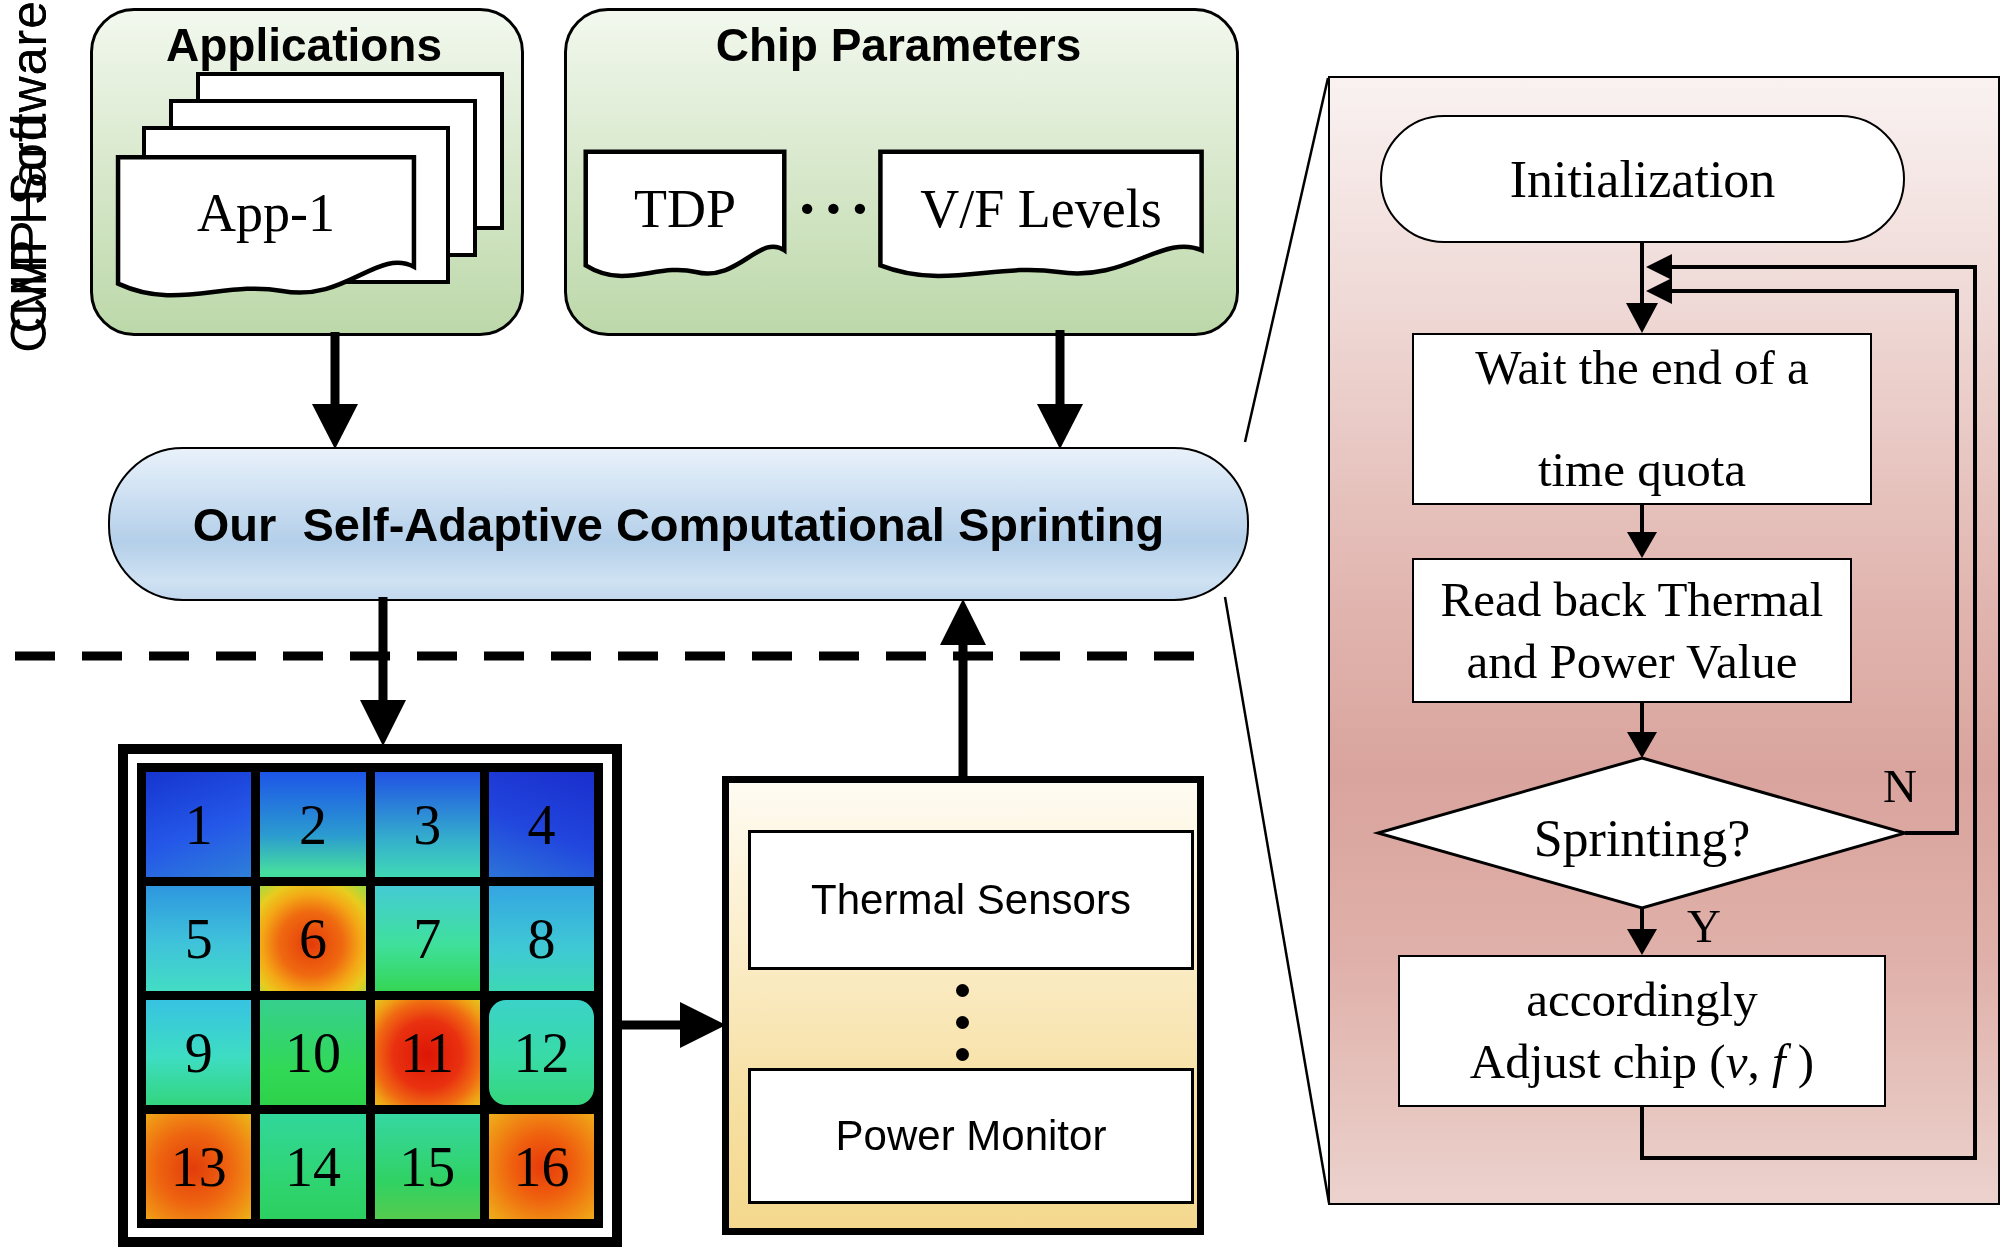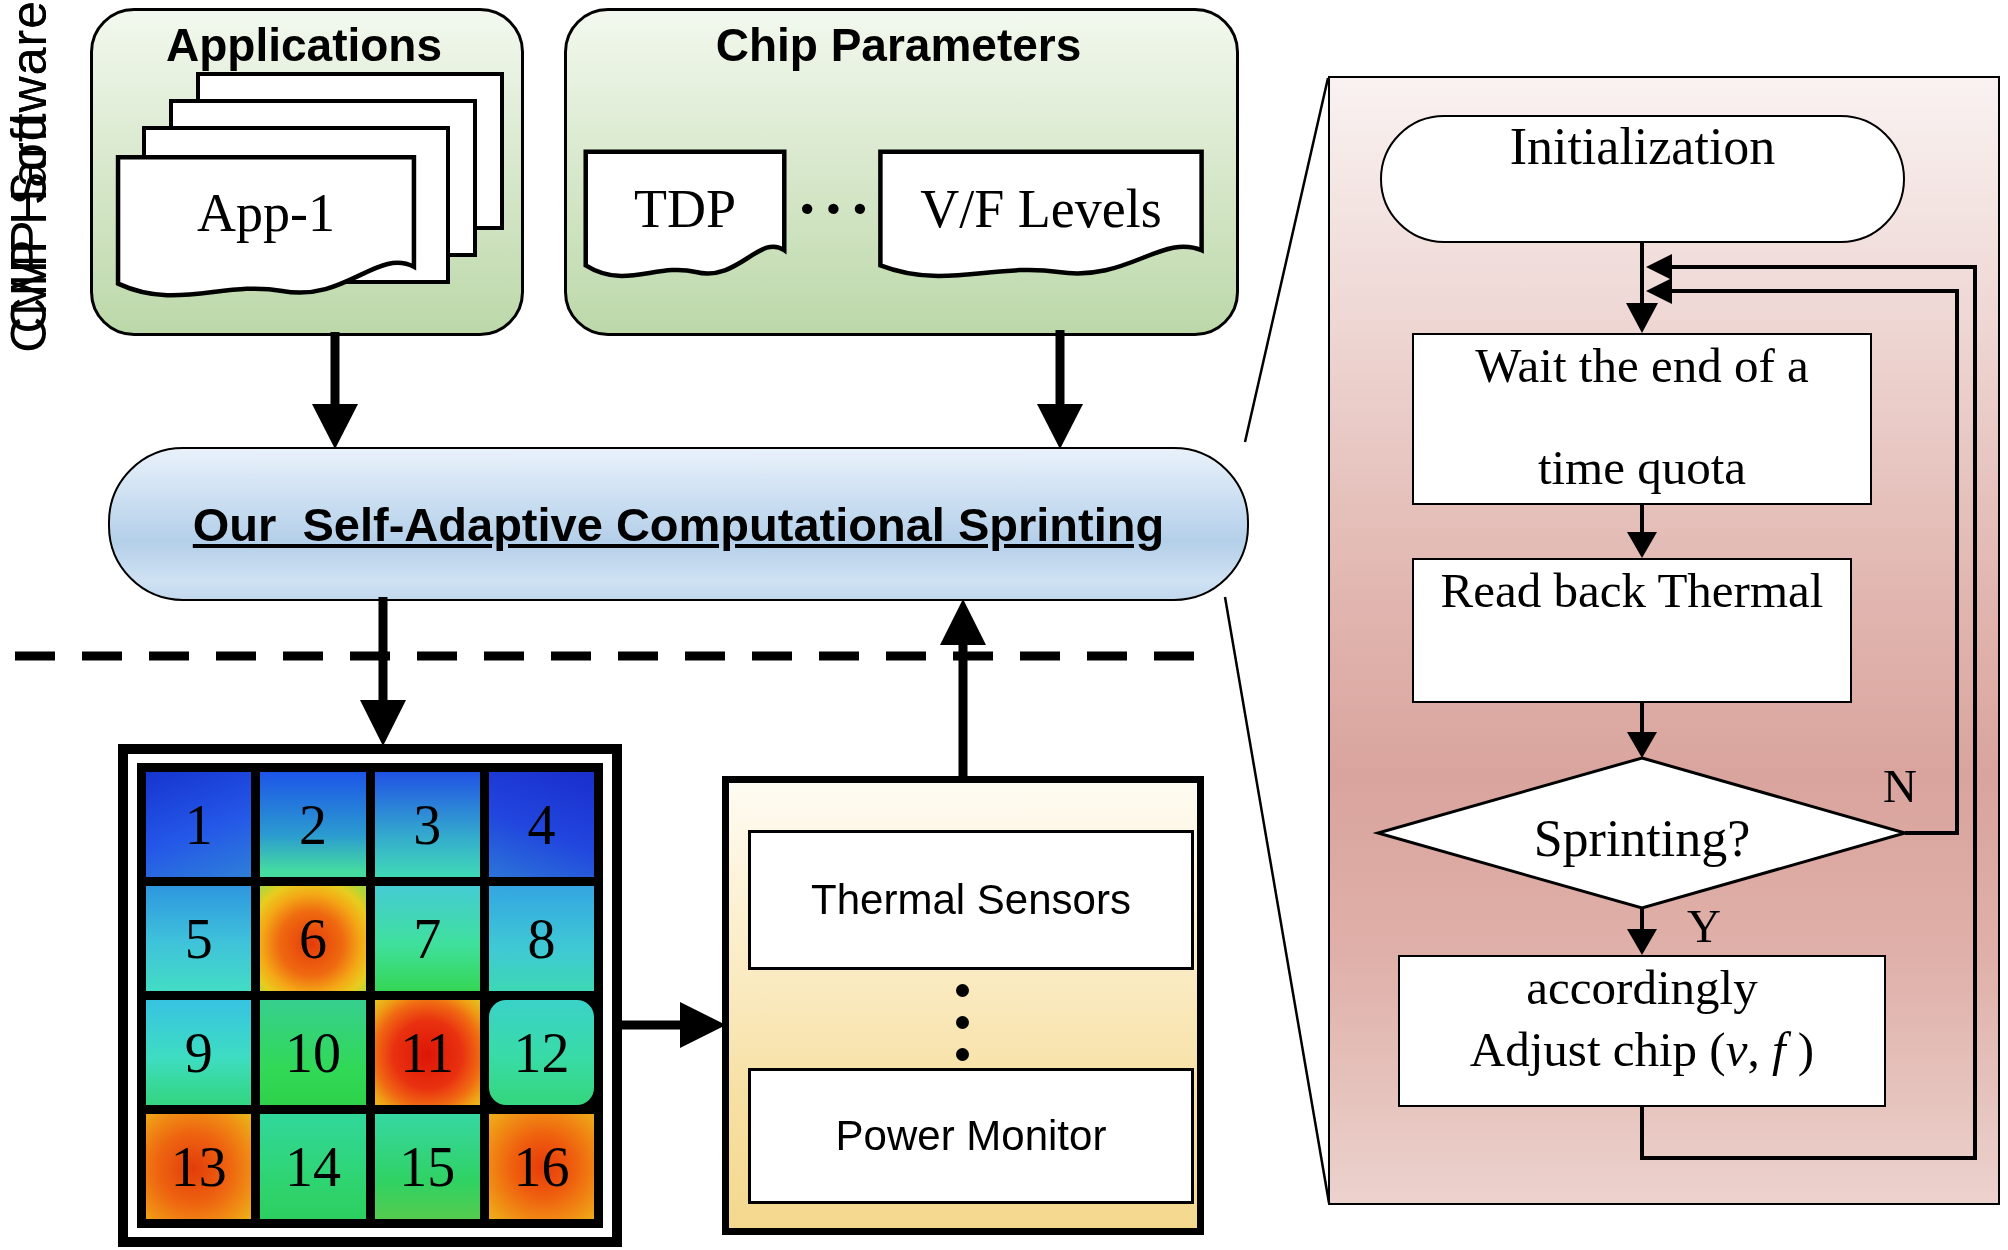--- a/index.html
+++ b/index.html
@@ -23,21 +23,21 @@
   .doc-label{position:absolute;text-align:center;font-family:"Liberation Serif",serif;
              font-size:54px;}
   .dots-h{position:absolute;font-family:"Liberation Serif",serif;font-weight:700;
           font-size:64px;letter-spacing:5px;text-align:center;}
 
   
   .bluebox{position:absolute;left:108px;top:447px;width:1137px;height:150px;
            border:2.5px solid #000;border-radius:75px;
            background:linear-gradient(180deg,#e9f1fa 0%,#cadef1 35%,#b4cfe9 62%,#cfe2f3 88%,#c2d8ed 100%);
            display:flex;align-items:center;justify-content:center;}
-  .bluebox span{font-size:47px;font-weight:700;white-space:pre;text-decoration:underline;}
+  .bluebox span{font-size:47px;font-weight:700;white-space:pre;}
 
   
   .chip-outer{position:absolute;left:118px;top:744px;width:504px;height:503px;
               border:10px solid #000;background:#fff;padding:9px;box-sizing:border-box;}
   .core-grid{width:100%;height:100%;display:grid;
              grid-template-rows:repeat(4,1fr);grid-template-columns:repeat(4,1fr);
              gap:9px;background:#000;border:9px solid #000;box-sizing:border-box;}
   .core{display:flex;align-items:center;justify-content:center;}
   .core span{font-family:"Liberation Serif",serif;font-size:56px;color:#000;}
 
@@ -47,21 +47,21 @@
              background:linear-gradient(180deg,#fefbf2 0%,#fbeecb 35%,#f7e0a4 70%,#f4d88e 100%);}
   .sensor-inner{position:absolute;background:#fff;border:3px solid #000;
                 display:flex;align-items:center;justify-content:center;font-size:42px;}
   .vdot{position:absolute;width:13px;height:13px;border-radius:50%;background:#000;}
 
   
   .panel{position:absolute;left:1328px;top:76px;width:672px;height:1129px;
          border:2.5px solid #000;box-sizing:border-box;
          background:linear-gradient(180deg,#f9f2f1 0%,#efd9d6 20%,#e2b7b1 45%,#d9a49d 62%,#dfb0a9 78%,#ecd2cd 100%);}
   .fc-node{position:absolute;background:#fff;border:2.5px solid #000;box-sizing:border-box;
-           display:flex;flex-direction:column;align-items:center;
+           display:flex;flex-direction:column;align-items:center;justify-content:center;
            font-family:"Liberation Serif",serif;z-index:10;}
   .fc-node .l{font-size:49px;line-height:62px;}
   .fc-stadium{left:1380px;top:115px;width:525px;height:128px;border-radius:64px;font-size:52px;}
   .fc-wait{left:1412px;top:333px;width:460px;height:172px;gap:40px;}
   .fc-read{left:1412px;top:558px;width:440px;height:145px;}
   .fc-adjust{left:1398px;top:955px;width:488px;height:152px;}
   .fc-dtext{position:absolute;left:1462px;top:806px;width:360px;height:64px;z-index:10;
             display:flex;align-items:center;justify-content:center;
             font-family:"Liberation Serif",serif;font-size:52px;}
   .fc-branch{position:absolute;z-index:10;font-family:"Liberation Serif",serif;font-size:47px;
@@ -235,20 +235,21 @@
 
   <div class="fc-node fc-stadium">
     <span>Initialization</span>
   </div>
   <div class="fc-node fc-wait">
     <span class="l">Wait the end of a</span>
     <span class="l">time quota</span>
   </div>
   <div class="fc-node fc-read">
     <span class="l">Read back Thermal</span>
+    <span class="l">and Power Value</span>
   </div>
   <div class="fc-dtext">Sprinting?</div>
   <div class="fc-branch fc-n">N</div>
   <div class="fc-branch fc-y">Y</div>
   <div class="fc-node fc-adjust">
     <span class="l">accordingly</span>
     <span class="l"><span>Adjust chip (</span><span class="it">v</span><span>, </span><span class="it">f</span><span> )</span></span>
   </div>
 
 </div>

